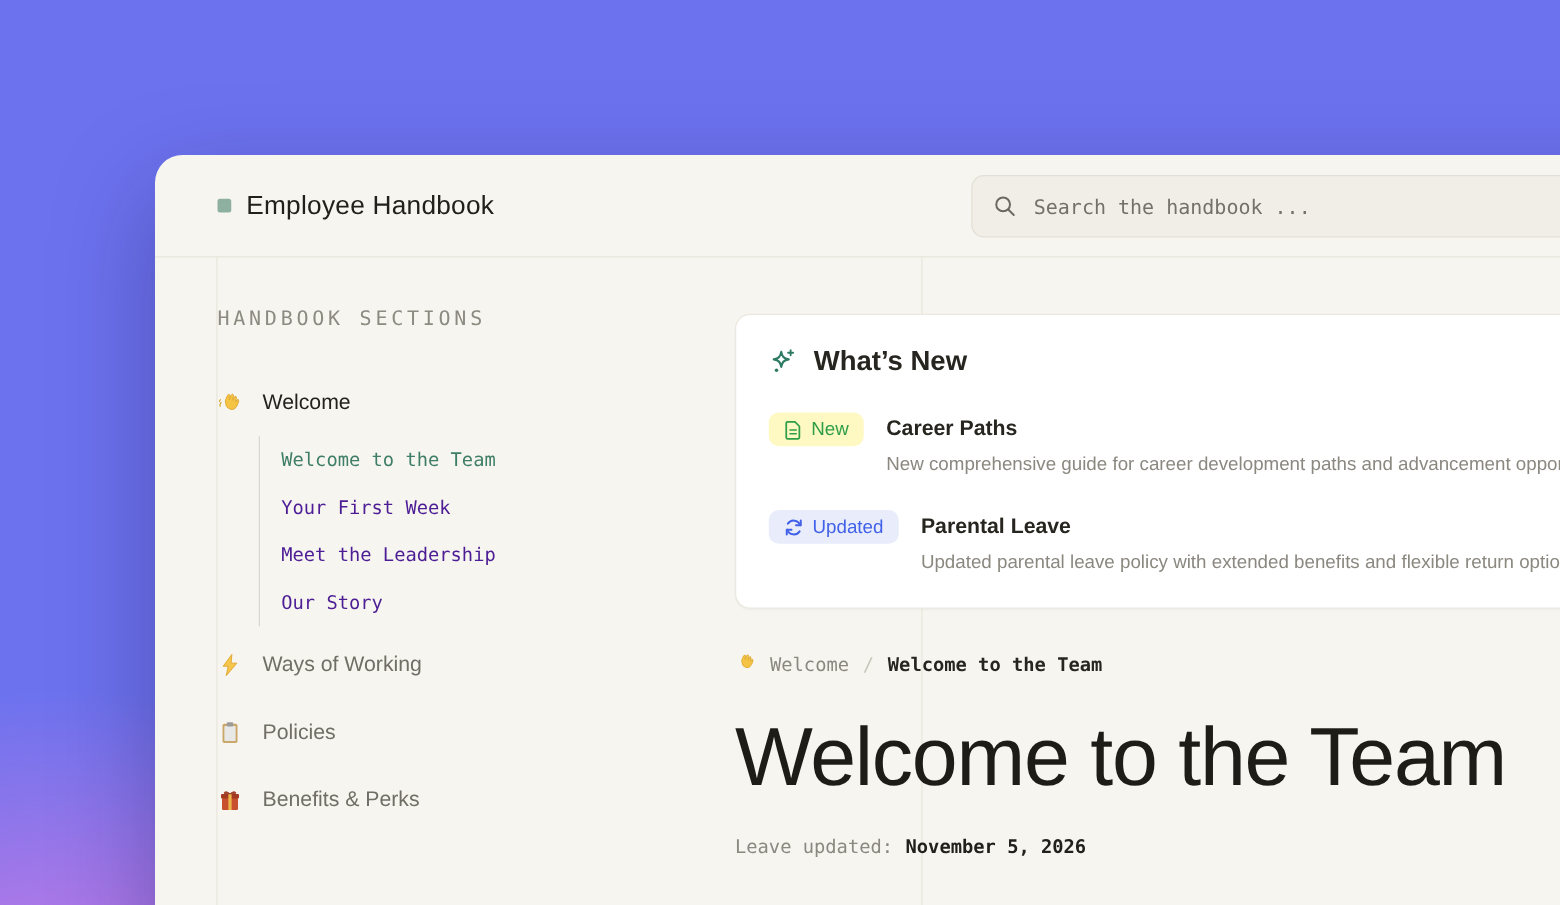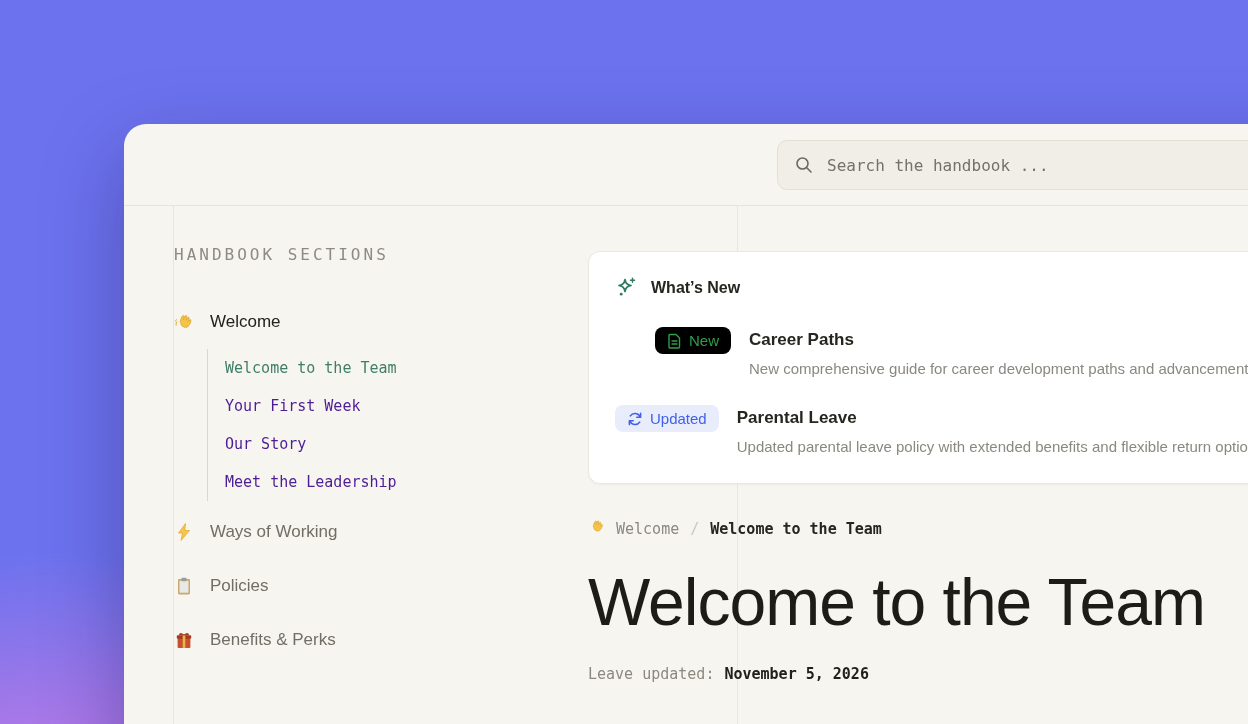--- a/index.html
+++ b/index.html
@@ -68,28 +68,28 @@
   .sub-item.active{ color:#3e7e68; }
 
   
   .main{ position:absolute; left:464px; top:45px; width:860px; z-index:2; }
 
   .wn-card{
     background:#ffffff; border:1px solid #ebe8e0; border-radius:12px;
     padding:24px 26px 28px; box-shadow:0 1px 2px rgba(30,30,30,.04);
   }
   .wn-head{ display:flex; align-items:center; gap:13px; }
-  .wn-title{ font-size:16px; font-weight:700; color:#26251f; }
+  .wn-title{ font-size:22px; font-weight:700; color:#26251f; }
   .wn-entry{ display:flex; align-items:flex-start; gap:18px; margin-top:28px; }
   .badge{
     display:inline-flex; align-items:center; gap:7px;
     padding:5px 12px; border-radius:8px; font-size:15px; font-weight:500;
     white-space:nowrap; flex:0 0 auto;
   }
-  .badge-new{ background:#000000; color:#2f9e49;margin-left:40px; }
+  .badge-new{ background:#fef9c3; color:#2f9e49; }
   .badge-updated{ background:#e9edfb; color:#4161e8;padding-left:12px; }
   .entry-title{ font-size:17px; font-weight:600; color:#26251f; line-height:26px; }
   .entry-desc{ font-size:15px; color:#8b8880; margin-top:7px; white-space:nowrap; }
 
   .breadcrumb{
     margin-top:34px; display:flex; align-items:center; gap:11px;
     font-size:15px;
   }
   .crumb-section{ color:#8b8880; }
   .crumb-sep{ color:#c9c6bd; }
@@ -102,20 +102,24 @@
   .last-updated{ margin-top:30px; font-size:15px; display:flex; gap:10px; }
   .lu-label{ color:#8b8880; }
   .lu-value{ color:#21201c; font-weight:700; }
 </style>
 </head>
 <body>
 
 <div class="app-card">
 
   <header class="topbar">
+    <div class="brand">
+      <span class="brand-square"></span>
+      <span class="brand-title">Employee Handbook</span>
+    </div>
     <div class="searchbox">
       <svg width="18" height="18" viewBox="0 0 18 18" fill="none">
         <circle cx="7.5" cy="7.5" r="5.5" stroke="#6b6862" stroke-width="1.6"></circle>
         <line x1="11.8" y1="11.8" x2="16" y2="16" stroke="#6b6862" stroke-width="1.6" stroke-linecap="round"></line>
       </svg>
       <input type="text" placeholder="Search the handbook ..." style="">
     </div>
   </header>
 
   <div class="content">
@@ -133,22 +137,22 @@
               <path d="M3.2 12.2 q-.8 1.6.2 3.2 M2 10.2 q-.4.8-.2 1.6" stroke="#d9a32c" stroke-width=".9" fill="none" stroke-linecap="round"></path>
             </g>
           </svg>
         </span>
         <span class="nav-label">Welcome</span>
       </div>
 
       <ul class="sub-list">
         <li class="sub-item mono active">Welcome to the Team</li>
         <li class="sub-item mono">Your First Week</li>
+        <li class="sub-item mono">Meet the Leadership</li>
         <li class="sub-item mono">Our Story</li>
-        <li class="sub-item mono">Meet the Leadership</li>
       </ul>
 
 
       <div class="nav-item">
         <span class="icon">
           <svg width="20" height="20" viewBox="0 0 20 20">
             <path d="M11.5 1.5 L4.5 11 h4 L7 18.5 L15.5 8.5 h-4.6 Z" fill="#f6c64a" stroke="#dfa42e" stroke-width=".7" stroke-linejoin="round"></path>
           </svg>
         </span>
         <span class="nav-label">Ways of Working</span>

